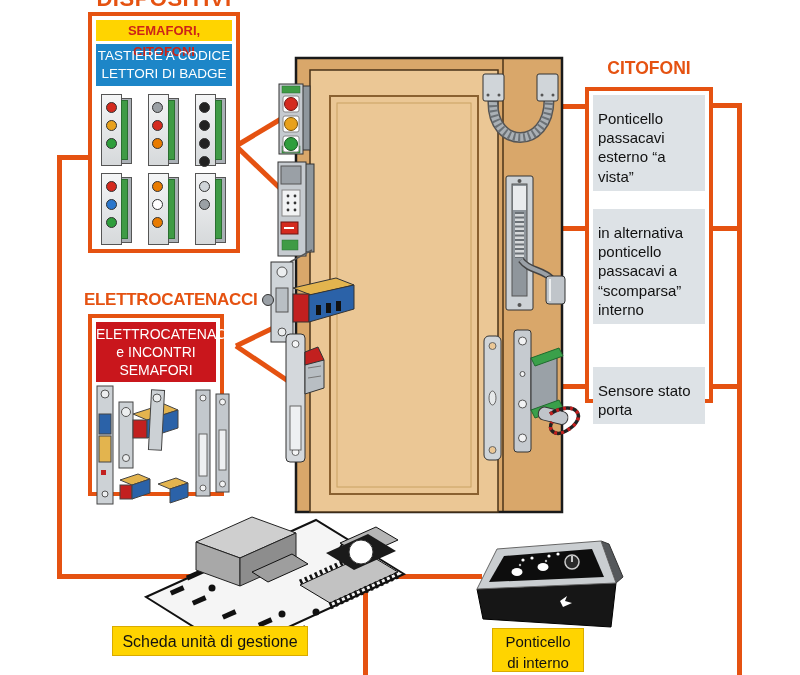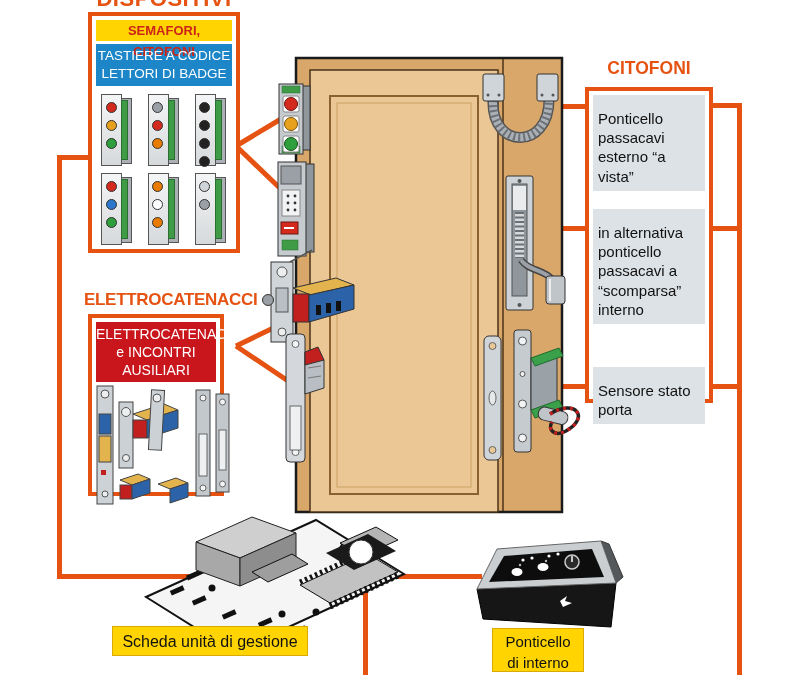--- a/index.html
+++ b/index.html
@@ -301,21 +301,21 @@
           <span class="dot" style="background: rgb(207, 212, 216);"></span>
           <span class="dot" style="background: rgb(154, 160, 165);"></span>
         </div>
       </div>
     </div>
 
   <div class="sec-title" style="left:84px;top:290px;width:160px;font-size:17px;letter-spacing:-0.3px;">ELETTROCATENACCI</div>
   <div class="obox" style="left:88px;top:314px;width:136px;height:182px;">
     <div class="banner red">
       <div>ELETTROCATENACCI</div>
-      <div>e INCONTRI AUSILIARI</div>
+      <div>e INCONTRI SEMAFORI</div>
     </div>
     
     <svg width="144" height="128" viewBox="0 0 144 128" style="position:relative;left:0;top:2px;">
       <rect x="5" y="2" width="16" height="118" fill="#cdd2d6" stroke="#444"></rect>
       <circle cx="13" cy="10" r="4" fill="#eceeef" stroke="#555"></circle>
       <circle cx="13" cy="110" r="3" fill="#eceeef" stroke="#555"></circle>
       <rect x="7" y="30" width="12" height="20" fill="#2b62a8" stroke="#444"></rect>
       <rect x="7" y="52" width="12" height="26" fill="#e3b44e" stroke="#444"></rect>
       <rect x="9" y="86" width="5" height="5" fill="#c2201f"></rect>
       <rect x="27" y="18" width="14" height="66" fill="#ccd1d5" stroke="#444"></rect>

